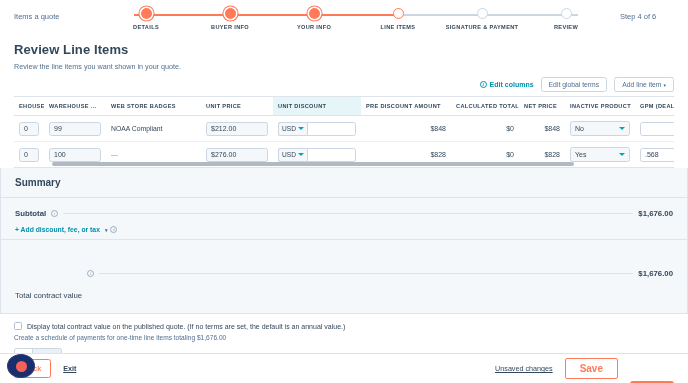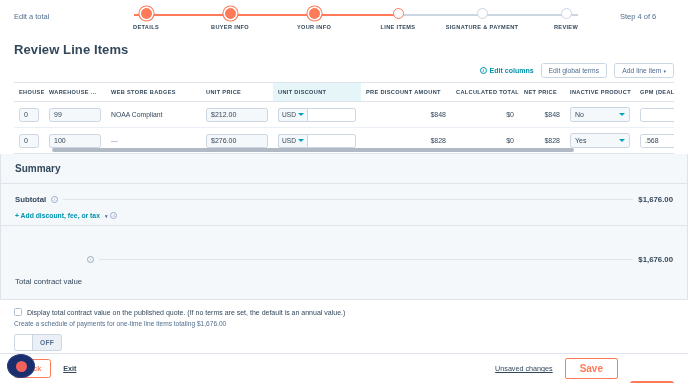--- a/index.html
+++ b/index.html
@@ -431,21 +431,21 @@
   .cursor-core {
     width: 11px; height: 11px;
     border-radius: 50%;
     background: #f2625a;
   }
 </style>
 </head>
 <body>
 
 <div class="stepper-bar">
-  <div class="edit-quote-label">Edit a total</div>
+  <div class="edit-quote-label">Items a quote</div>
   <div class="steps">
     <div class="steps-track"></div>
     <div class="steps-track-done"></div>
 
     <div class="step done">
       <div class="step-dot"></div>
       <div class="step-label">DETAILS</div>
     </div>
     <div class="step done">
       <div class="step-dot"></div>
@@ -466,20 +466,21 @@
     <div class="step">
       <div class="step-dot"></div>
       <div class="step-label">REVIEW</div>
     </div>
   </div>
   <div class="step-count">Step 4 of 6</div>
 </div>
 
 <div class="page">
   <div class="page-title">Review Line Items</div>
+  <div class="page-sub">Review the line items you want shown in your quote.</div>
 
   <div class="toolbar">
     <div class="link-btn">
       <span class="info-dot">i</span>
       <span>Edit columns</span>
     </div>
     <div class="btn-sec">Edit global terms</div>
     <div class="btn-sec">
       <span>Add line item</span><span class="caret">▾</span>
     </div>

